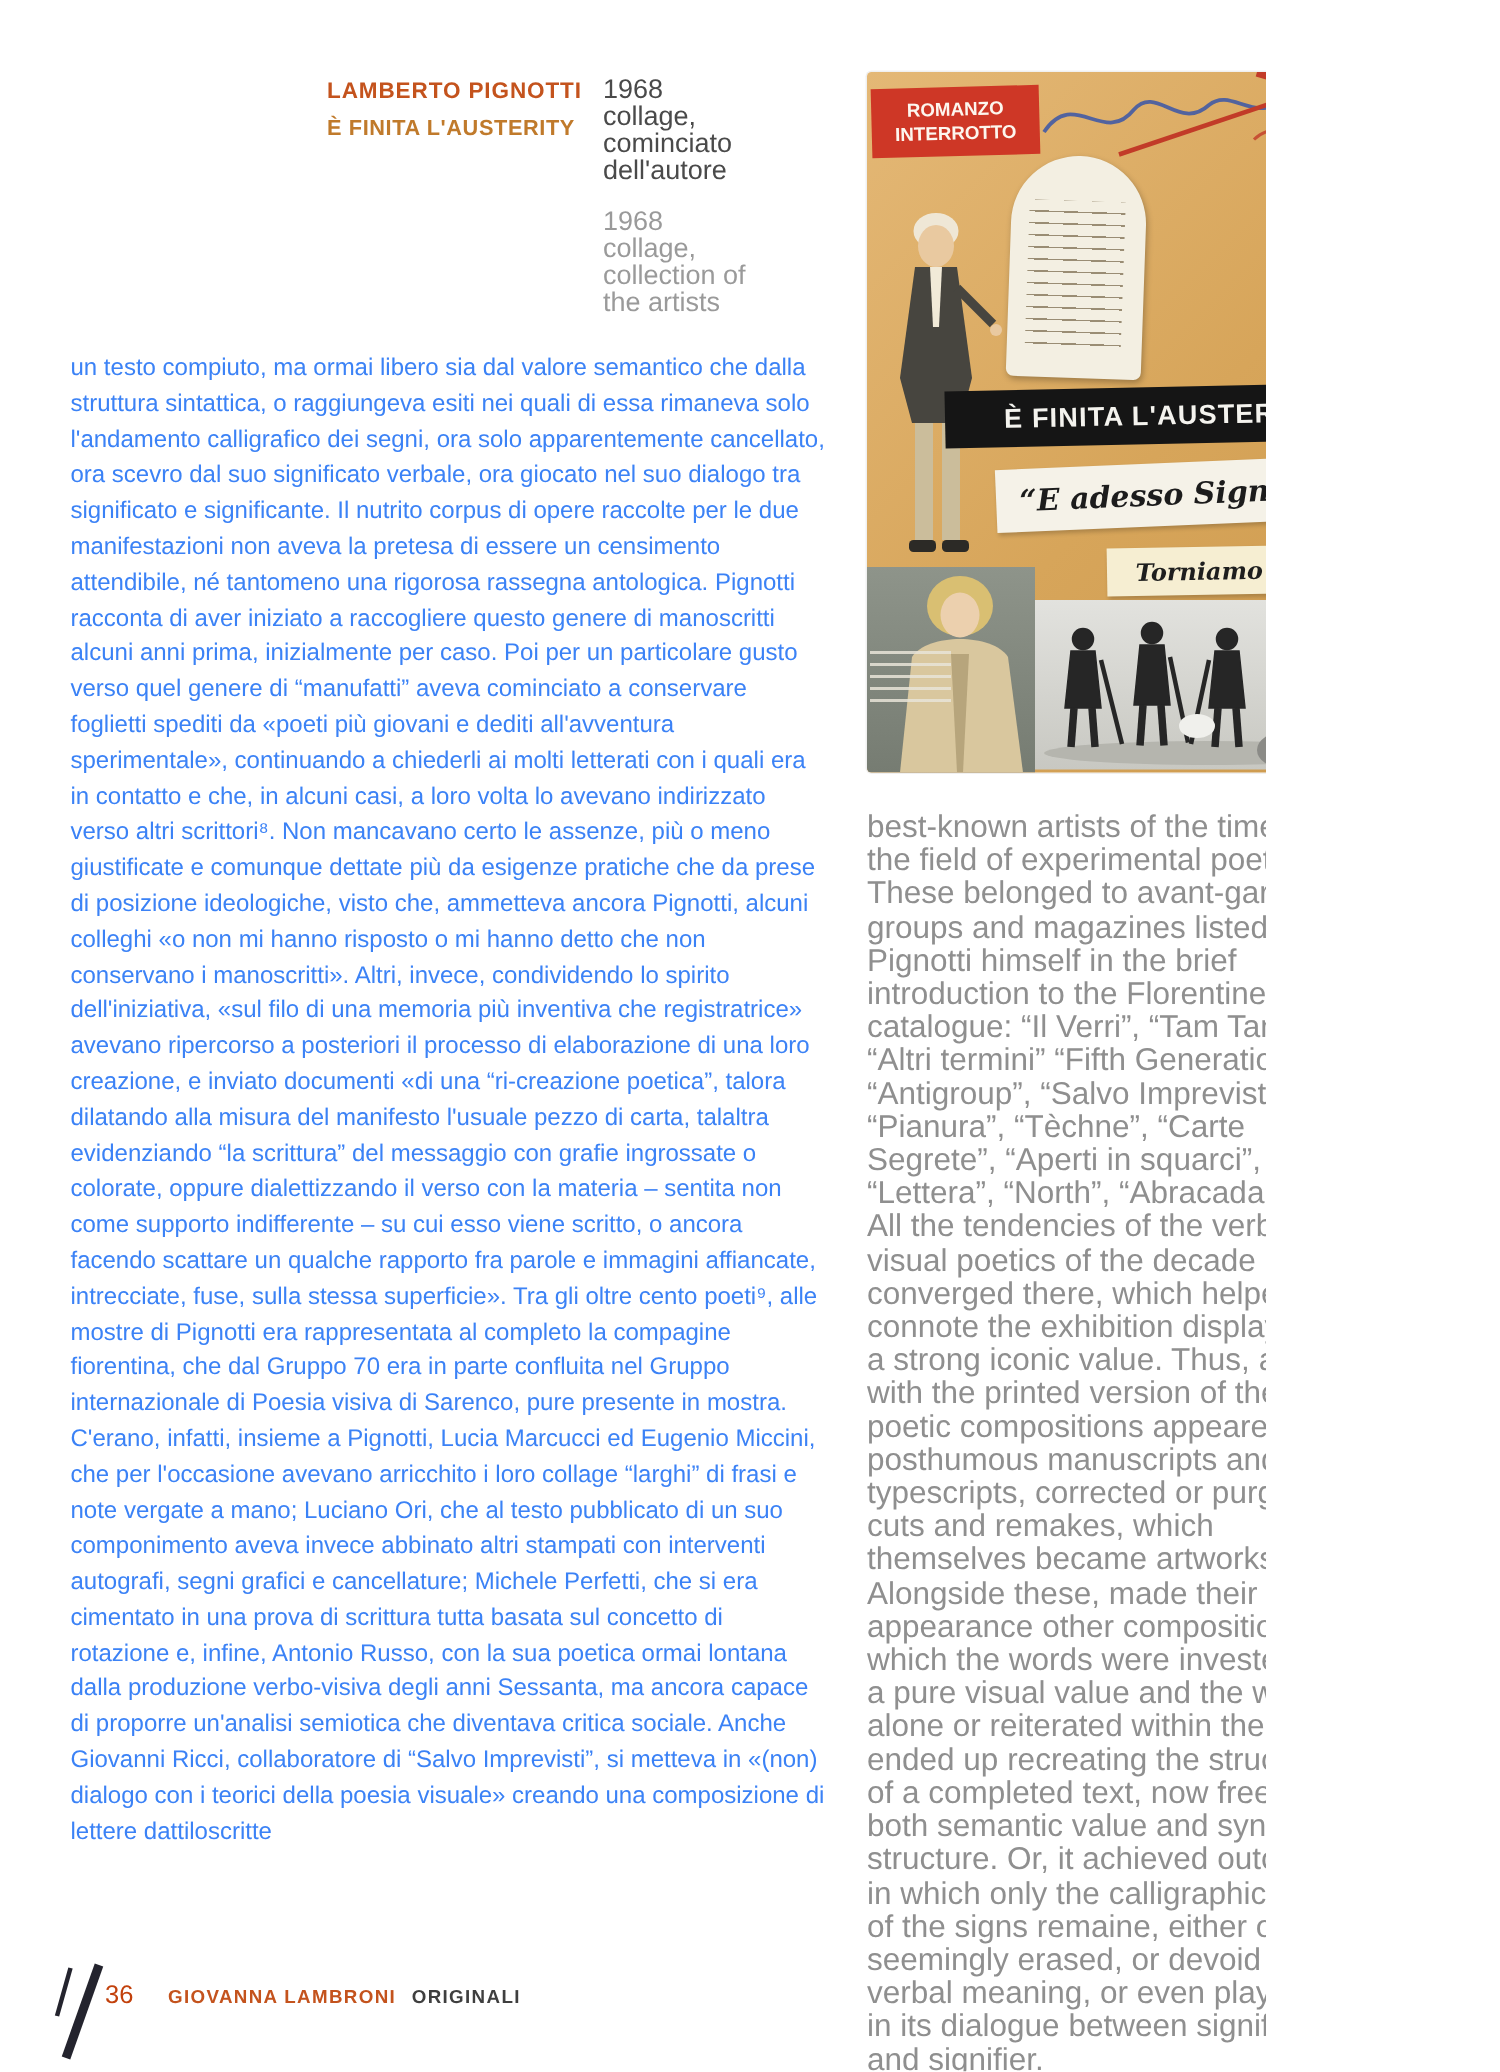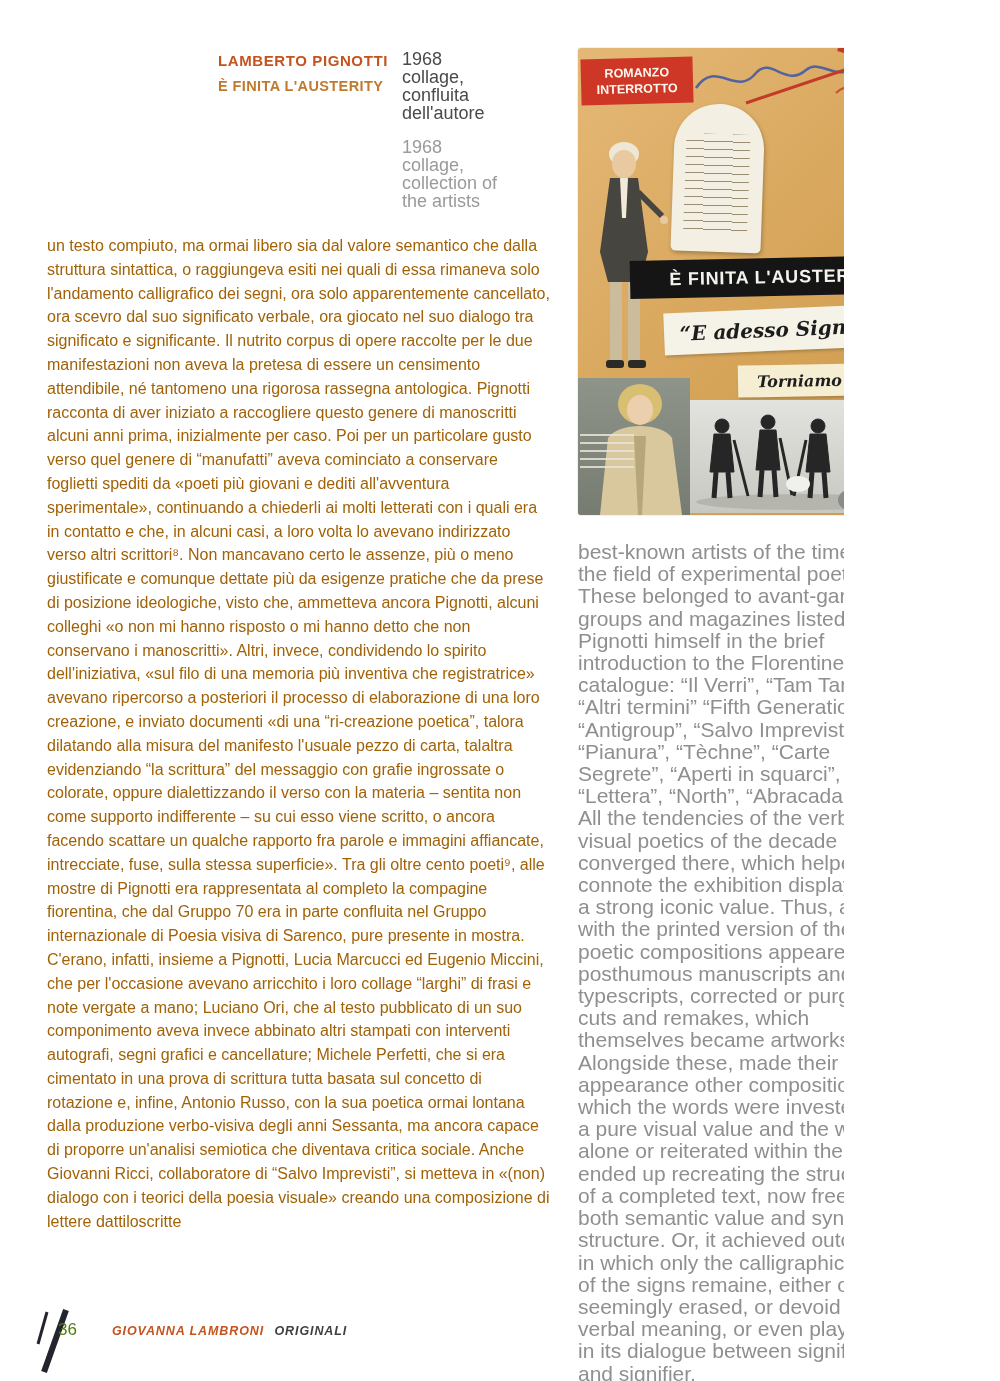--- a/index.html
+++ b/index.html
@@ -8,27 +8,27 @@
 
   
   .artist { position:absolute; left:218px; top:52px; font-size:15px; font-weight:bold; letter-spacing:0.6px; color:#c4531d; }
   .work-title { position:absolute; left:218px; top:78px; font-size:14.5px; font-weight:bold; letter-spacing:0.4px; color:#c07a2b; }
   .caption { position:absolute; left:402px; width:125px; font-size:18px; line-height:18px; }
   .caption-it { top:50px; color:#4a4a4a; }
   .caption-en { top:138px; color:#9a9a9a; }
   .caption .year { display:block; }
 
   
-  .col-it { position:absolute; left:47px; top:234px; width:503px; font-size:16px; line-height:23.8px; color:#a16207; }
+  .col-it { position:absolute; left:47px; top:234px; width:503px; font-size:16px; line-height:23.8px; color:#3b82f6; }
   .col-en { position:absolute; left:578px; top:541px; width:330px; font-size:21px; line-height:22.2px; color:#8f8f8f; }
   .col-en p { margin:0; }
 
   
-  .footer-num { position:absolute; left:58px; top:1320px; font-size:17px; color:#4d7c0f; }
-  .footer-line { position:absolute; left:112px; top:1324px; font-size:12.5px; font-weight:bold; letter-spacing:0.9px;font-style:italic; }
+  .footer-num { position:absolute; left:70px; top:1320px; font-size:17px; color:#c2410c; }
+  .footer-line { position:absolute; left:112px; top:1324px; font-size:12.5px; font-weight:bold; letter-spacing:0.9px; }
   .footer-author { color:#c4531d; }
   .footer-section { color:#3f3f3f; margin-left:6px; }
   .mark { position:absolute; left:34px; top:1308px; width:36px; height:66px; }
 
   
   .art { position:absolute; left:578px; top:48px; width:345px; height:467px; border-radius:3px; overflow:hidden;
          background:linear-gradient(135deg,#e4b876 0%, #d7a55a 55%, #cd9a4e 100%); box-shadow:0 0 0 1px rgba(0,0,0,0.06); }
   .art * { position:absolute; }
   .art-red-corner { right:-14px; top:4px; width:100px; height:13px; background:#c23b28; transform:rotate(16deg); }
   .romanzo { left:3px; top:10px; width:112px; height:46px; background:#ce3726; color:#fdf6ee; font-weight:bold;
@@ -60,21 +60,21 @@
 </head>
 <body>
 
 <div class="page">
 
   <div class="artist">LAMBERTO PIGNOTTI</div>
   <div class="work-title">È FINITA L'AUSTERITY</div>
 
   <div class="caption caption-it">
     <span class="year">1968</span>
-    <span>collage, confluita dell'autore</span>
+    <span>collage, cominciato dell'autore</span>
   </div>
   <div class="caption caption-en">
     <span class="year">1968</span>
     <span>collage, collection of the artists</span>
   </div>
 
   <div class="art">
     <div class="art-red-corner"></div>
 
     <div class="romanzo">ROMANZO INTERROTTO</div>

